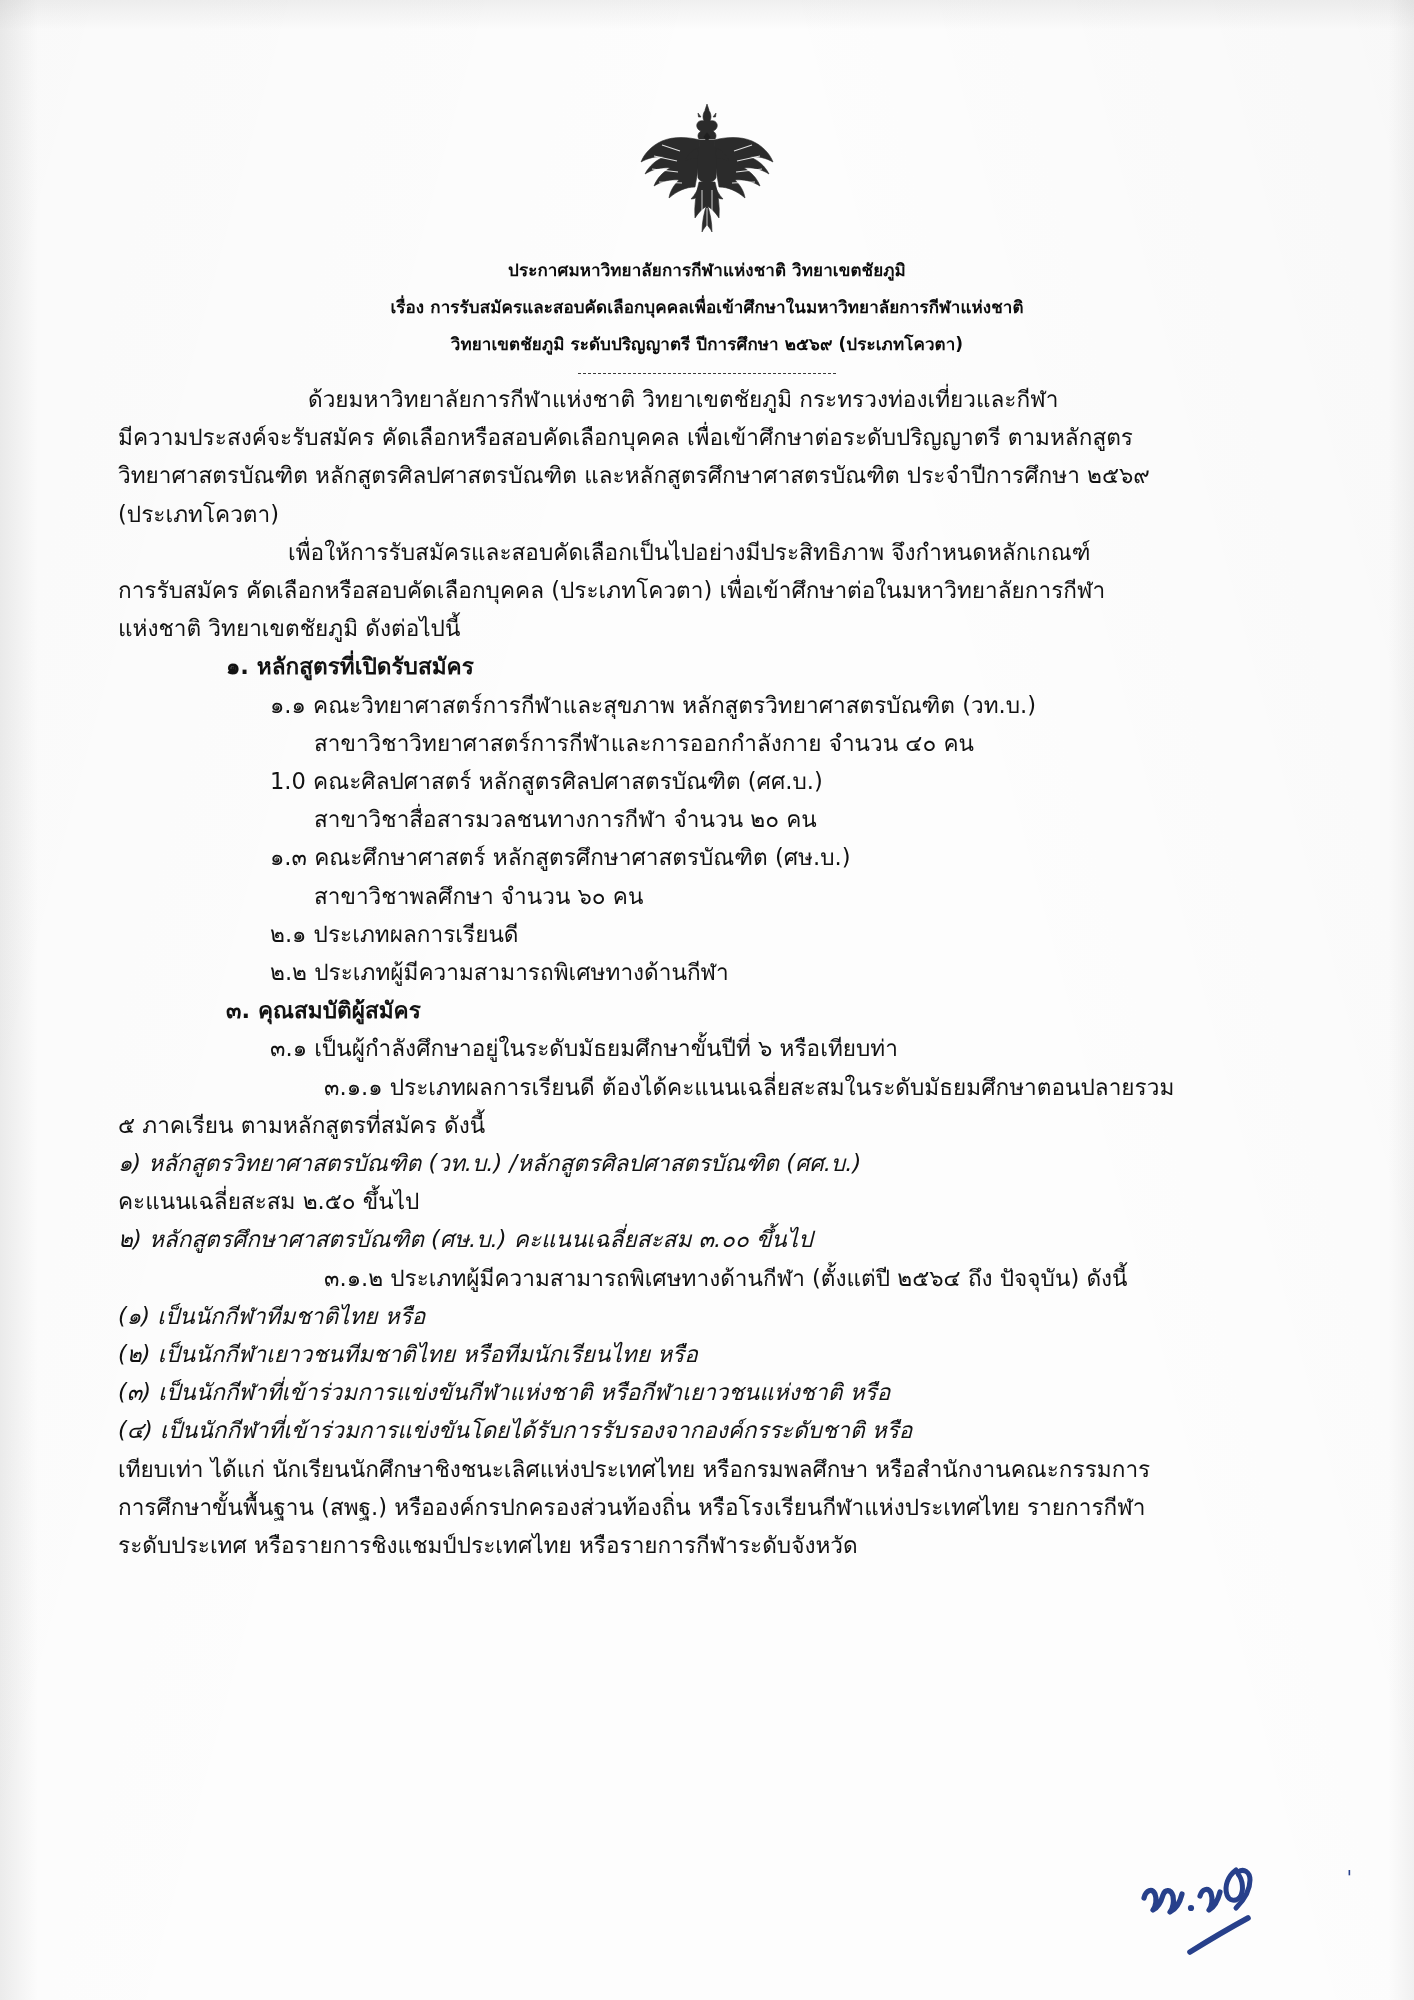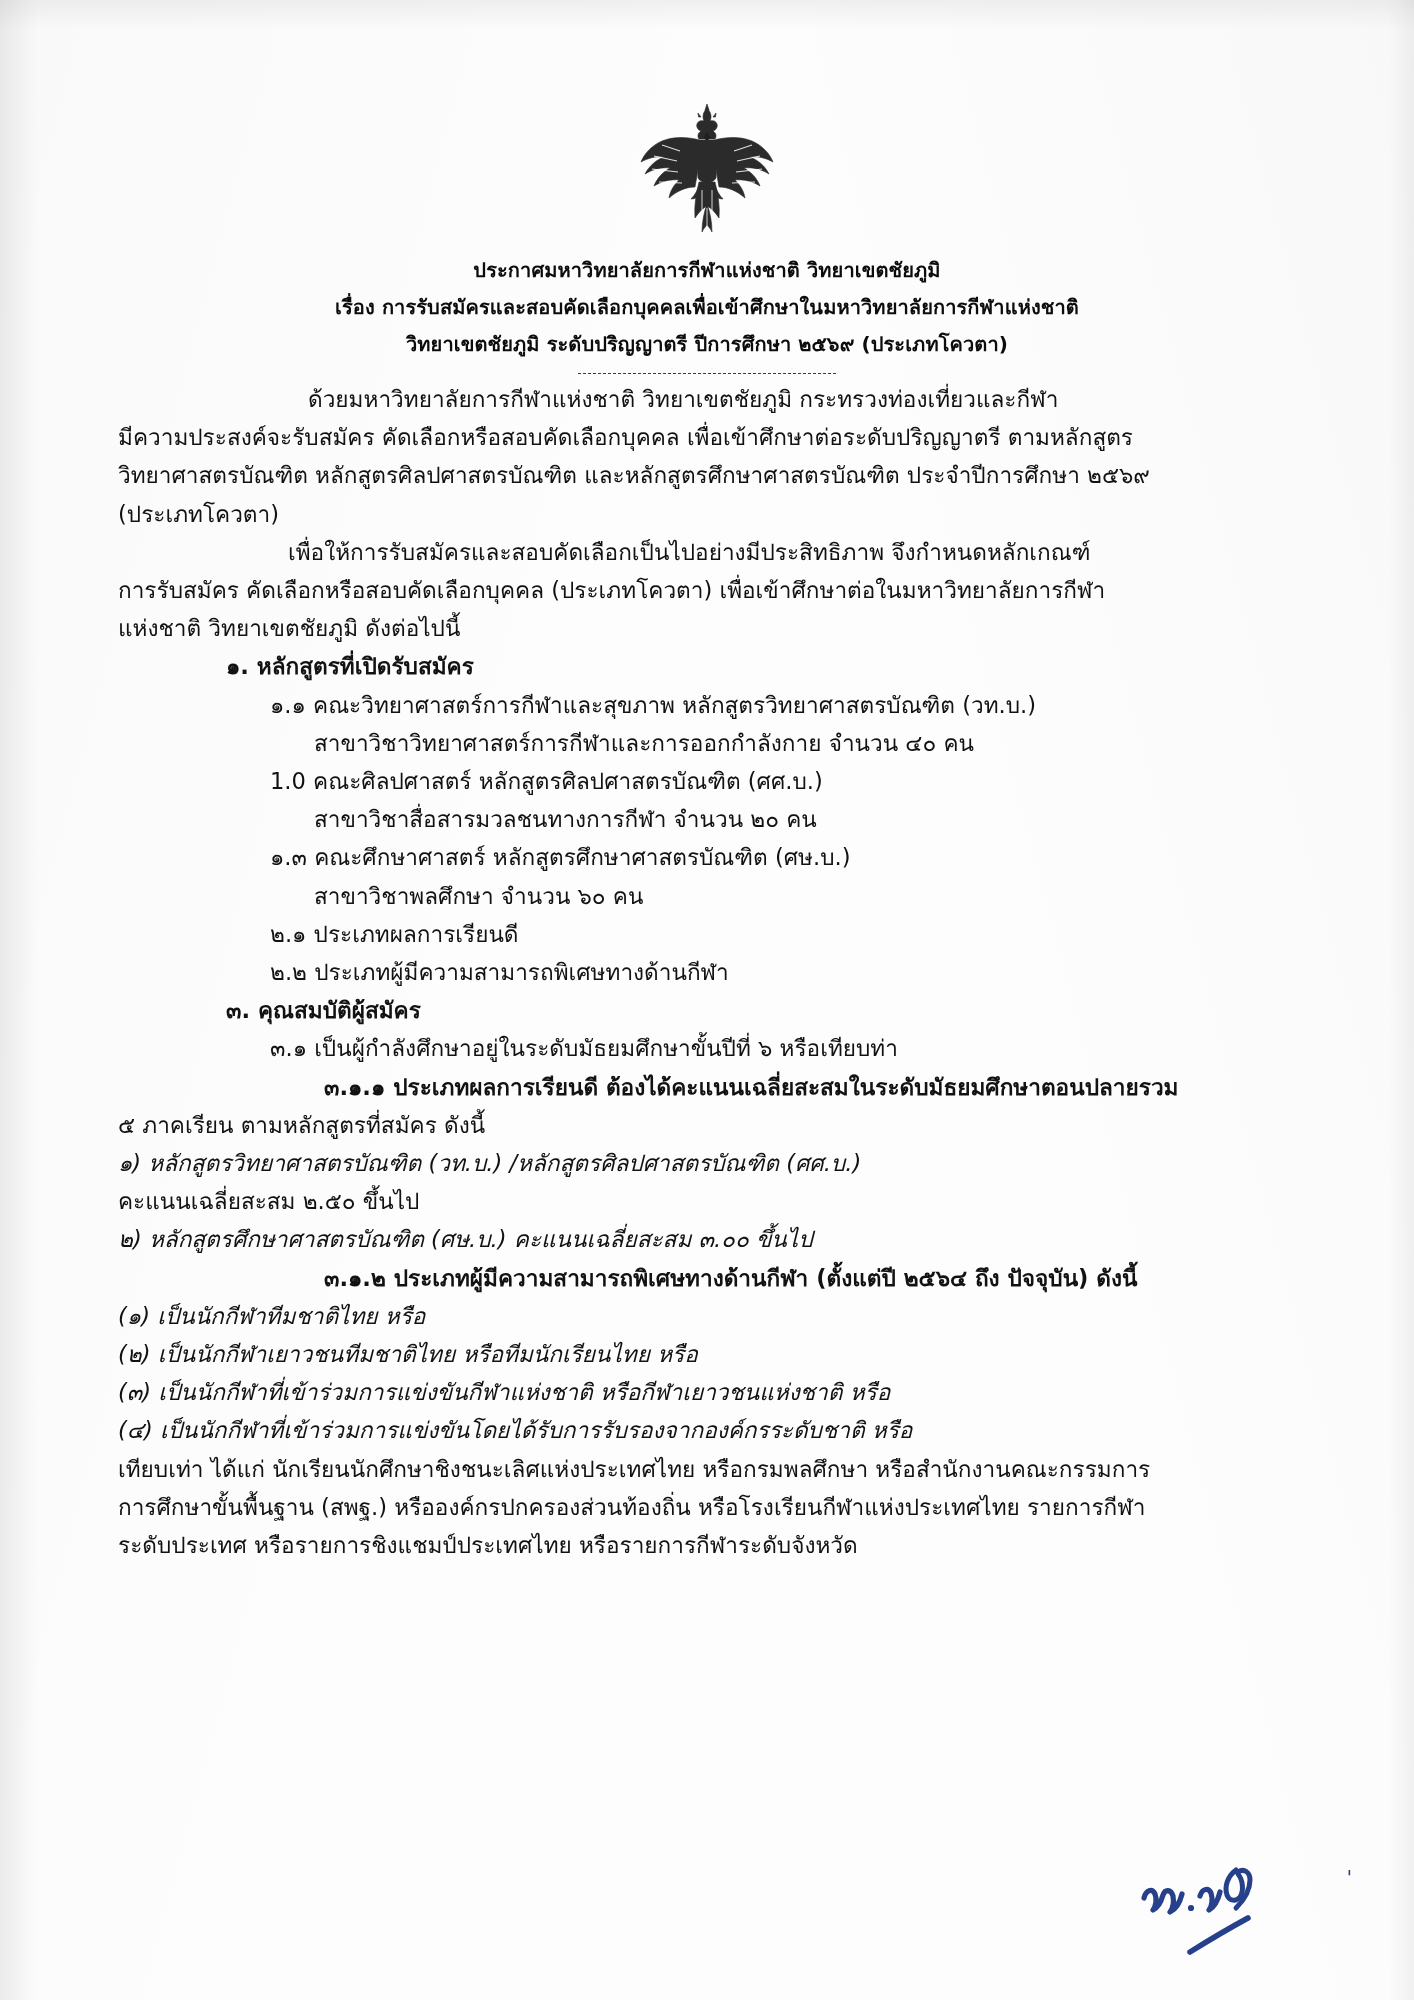--- a/index.html
+++ b/index.html
@@ -58,21 +58,21 @@
 
   .titles {
     position: absolute;
     top: 252px;
     left: 0;
     width: 100%;
     text-align: center;
   }
   .title-line {
     font-weight: bold;
-    font-size: 20px;
+    font-size: 17px;
     line-height: 37px;
     letter-spacing: 0.1px;
     color: #0c0c0c;
   }
 
   .rule {
     position: absolute;
     top: 373px;
     left: 50%;
     transform: translateX(-50%);
@@ -107,21 +107,20 @@
   }
   .lvl1 .reg { font-weight: normal; }
   .lvl2 {
     margin-left: 152px;
   }
   .lvl2-cont {
     margin-left: 196px;
   }
   .lvl3 {
     margin-left: 206px;
-    font-weight: bold;
   }
   .lvl4 {
     font-style: italic;
   }
   .flush {
     margin-left: 0;
   }
 
   .signature {
     position: absolute;

